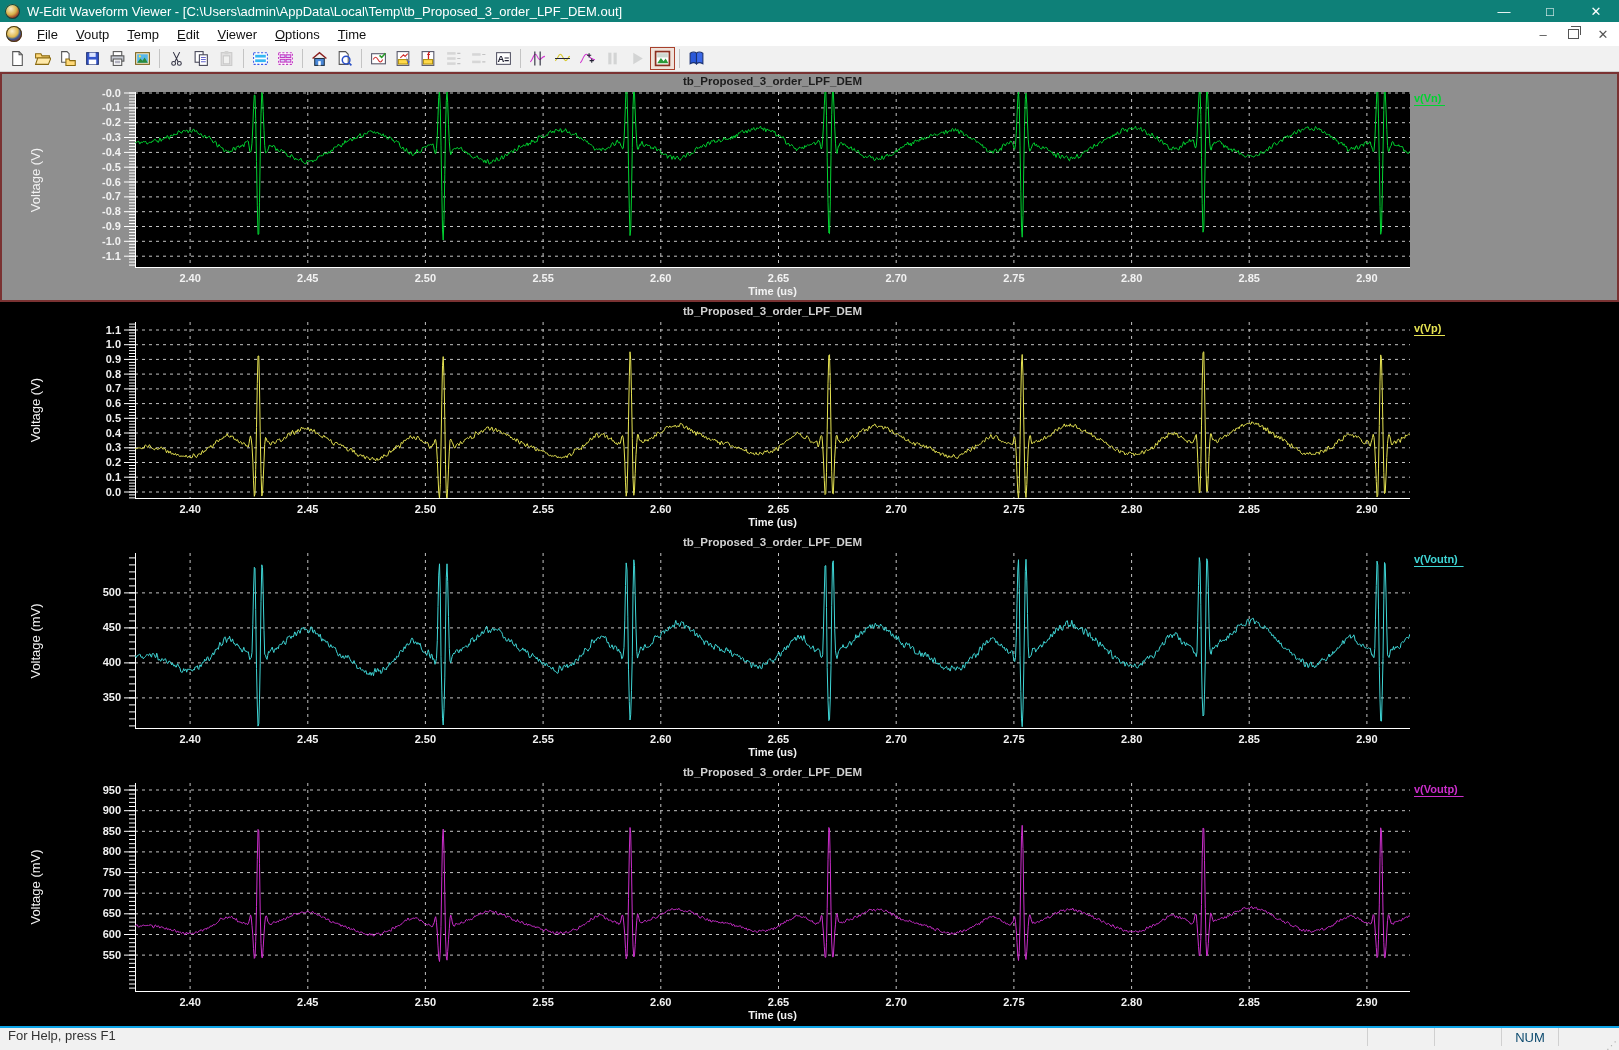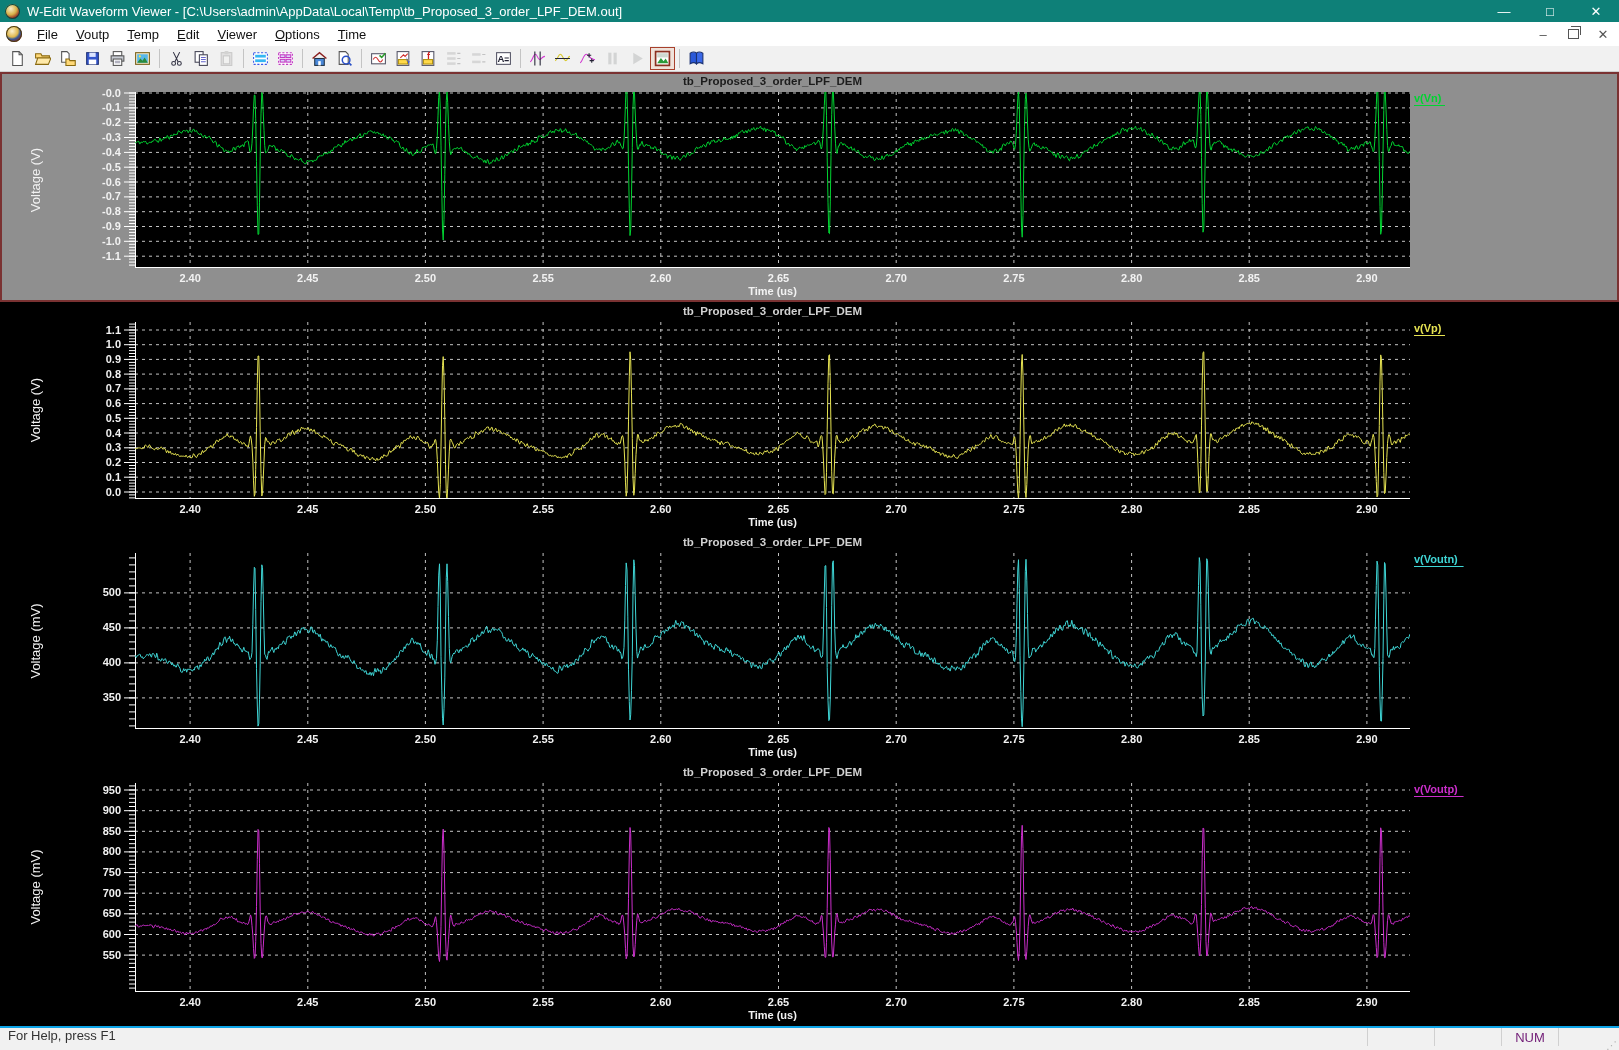--- a/index.html
+++ b/index.html
@@ -41,21 +41,21 @@
   .panel{position:relative;box-sizing:border-box;background:#000;}
   .panel.selected{background:#8f8f8f;border:2px solid #7a3232;}
   .panel svg{display:block;position:absolute;left:0;top:0;}
   .panel.selected svg{left:-2px;top:-2px;}
   svg text{font-family:"Liberation Sans",sans-serif;}
   
   .statusbar{height:24px;background:#f1f1f1;border-top:2px solid #0ea5e9;display:flex;
              align-items:flex-start;font-size:13px;color:#333;}
   .smsg{padding-left:8px;flex:1 1 auto;}
   .scell{border-left:1px solid #d0d0d0;height:18px;display:flex;align-items:center;
-         justify-content:center;color:#701a75;}
+         justify-content:center;color:#0c4a6e;}
   .grip{width:16px;height:100%;display:flex;align-items:flex-end;justify-content:flex-end;
         color:#b5b5b5;font-size:11px;padding:0 2px 1px 0;}
 </style>
 </head>
 <body>
 
 <div class="app">
 
   <div class="titlebar">
     <span class="appicon"></span>

